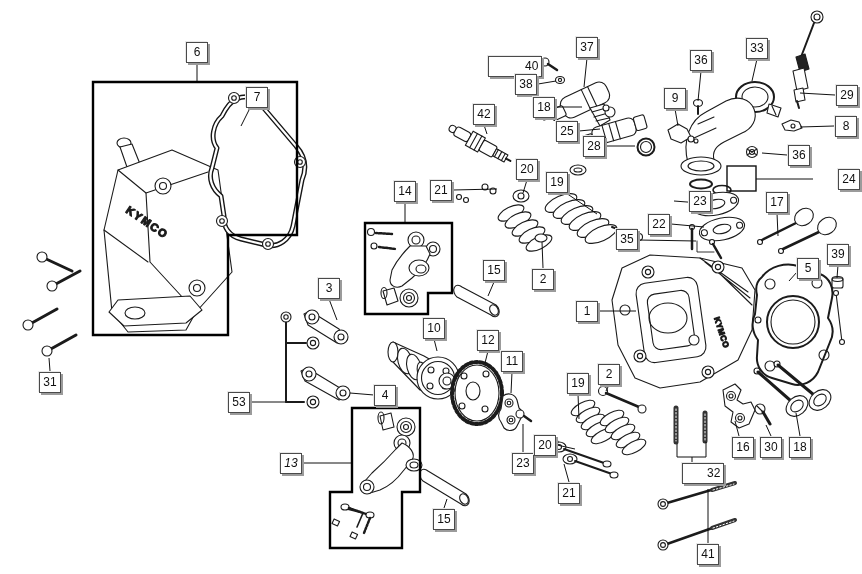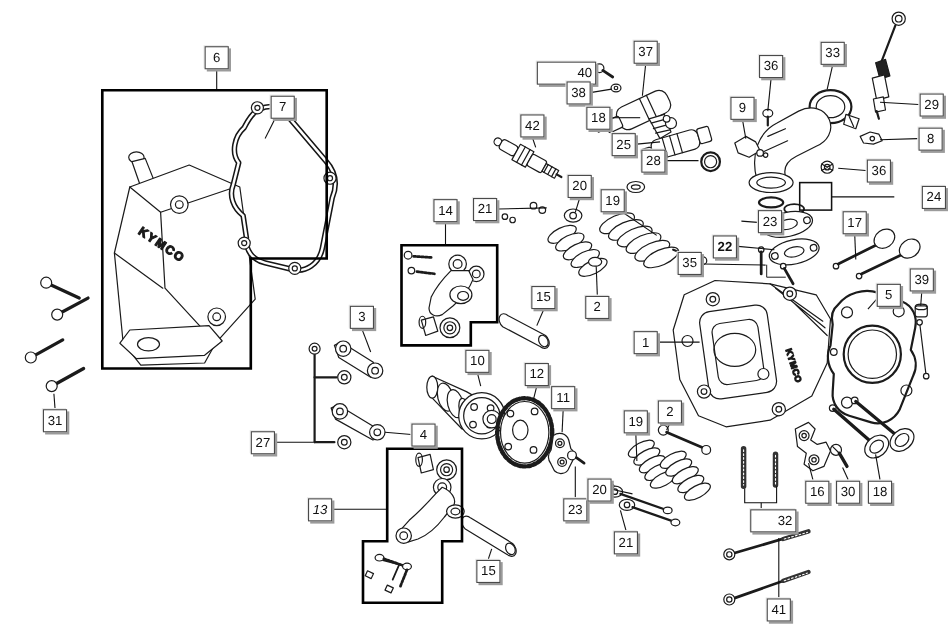--- a/index.html
+++ b/index.html
@@ -522,38 +522,38 @@
       <div class="callout" style="left: 556px; top: 120.5px;">25</div>
       <div class="callout" style="left: 583px; top: 135.5px;">28</div>
       <div class="callout" style="left: 690px; top: 49.5px;">36</div>
       <div class="callout" style="left: 664px; top: 87.5px;">9</div>
       <div class="callout" style="left: 746px; top: 37.5px;">33</div>
       <div class="callout" style="left: 836px; top: 84.5px;">29</div>
       <div class="callout" style="left: 835px; top: 115.5px;">8</div>
       <div class="callout" style="left: 788px; top: 144.5px;">36</div>
       <div class="callout" style="left: 838px; top: 168.5px;">24</div>
       <div class="callout" style="left: 689px; top: 190.5px;">23</div>
-      <div class="callout" style="left: 648px; top: 213.5px; font-weight: bold;">22</div>
+      <div class="callout" style="left: 648px; top: 213.5px;">22</div>
       <div class="callout" style="left: 616px; top: 228.5px;">35</div>
       <div class="callout" style="left: 766px; top: 191.5px;">17</div>
       <div class="callout" style="left: 797px; top: 257.5px;">5</div>
       <div class="callout" style="left: 827px; top: 243.5px;">39</div>
       <div class="callout" style="left: 576px; top: 300.5px;">1</div>
       <div class="callout" style="left: 394px; top: 180.5px;">14</div>
       <div class="callout" style="left: 430px; top: 179.5px;">21</div>
       <div class="callout" style="left: 516px; top: 158.5px;">20</div>
       <div class="callout" style="left: 546px; top: 171.5px;">19</div>
       <div class="callout" style="left: 532px; top: 268.5px;">2</div>
       <div class="callout" style="left: 483px; top: 259.5px;">15</div>
       <div class="callout" style="left: 318px; top: 277.5px;">3</div>
       <div class="callout" style="left: 423px; top: 317.5px;">10</div>
       <div class="callout" style="left: 477px; top: 329.5px;">12</div>
       <div class="callout" style="left: 501px; top: 350.5px;">11</div>
       <div class="callout" style="left: 374px; top: 384.5px;">4</div>
-      <div class="callout" style="left: 228px; top: 391.5px;">27</div>
+      <div class="callout" style="left: 228px; top: 391.5px;">53</div>
       <div class="callout" style="left: 39px; top: 371.5px;">31</div>
       <div class="callout" style="left: 280px; top: 452.5px; font-style: italic;">13</div>
       <div class="callout" style="left: 512px; top: 452.5px;">23</div>
       <div class="callout" style="left: 534px; top: 434.5px;">20</div>
       <div class="callout" style="left: 558px; top: 482.5px;">21</div>
       <div class="callout" style="left: 567px; top: 372.5px;">19</div>
       <div class="callout" style="left: 598px; top: 363.5px;">2</div>
       <div class="callout" style="left: 682px; top: 462.5px; padding-left: 24px;">32</div>
       <div class="callout" style="left: 732px; top: 436.5px;">16</div>
       <div class="callout" style="left: 760px; top: 436.5px;">30</div>

